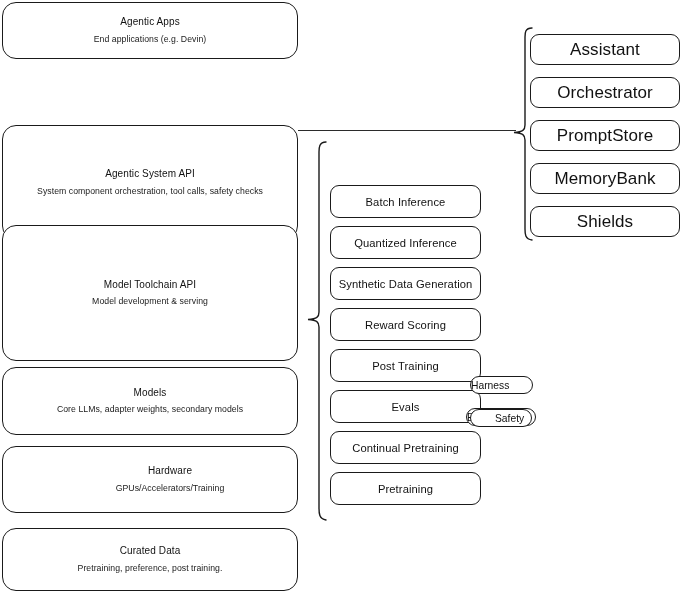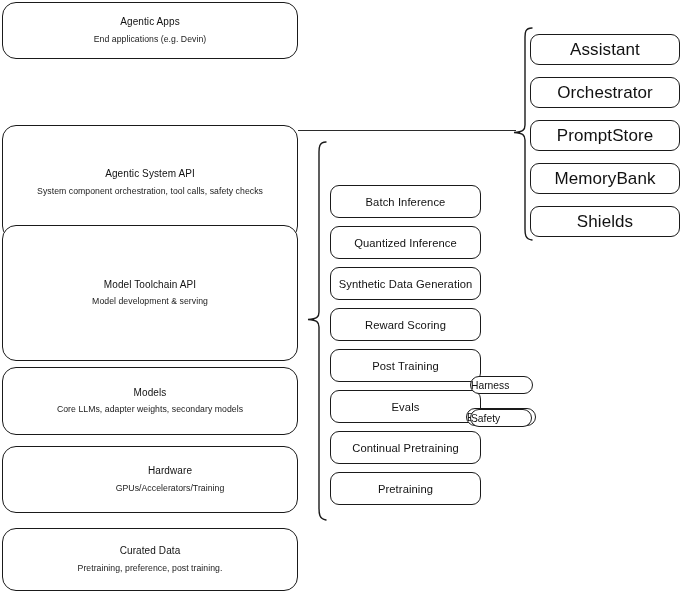--- a/index.html
+++ b/index.html
@@ -171,21 +171,21 @@
   <div class="rbox mbox" style="top:472px;">
     <div class="ttl">Pretraining</div>
   </div>
 
   <div class="pill" style="left:470px; top:376px; width:63px;">
     <span>Harness</span>
   </div>
   <div class="pill" style="left:466px; top:393px; width:70px;margin-top:15px;">
     <span>EvalData</span>
   </div>
-  <div class="pill" style="left:470px; top:409px; width:62px;">
+  <div class="pill" style="left:470px; top:409px; width:62px;padding-left:24px;">
     <span>Safety</span>
   </div>
 
   <div class="rbox rcol" style="top:34px;">
     <div class="ttl">Assistant</div>
   </div>
   <div class="rbox rcol" style="top:77px;">
     <div class="ttl">Orchestrator</div>
   </div>
   <div class="rbox rcol" style="top:120px;">

